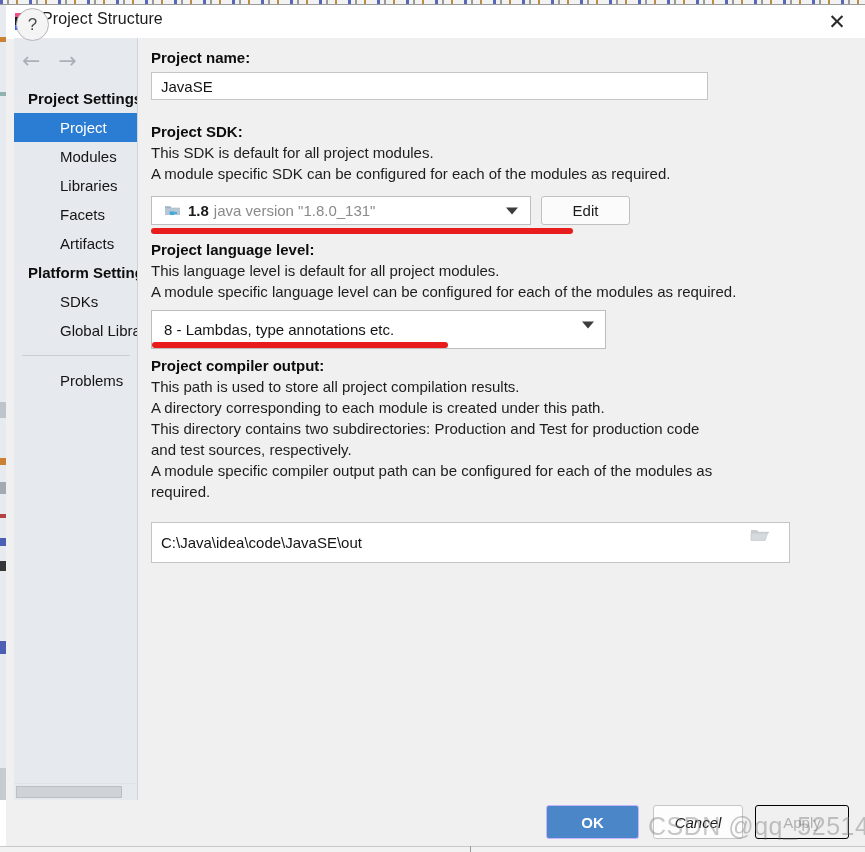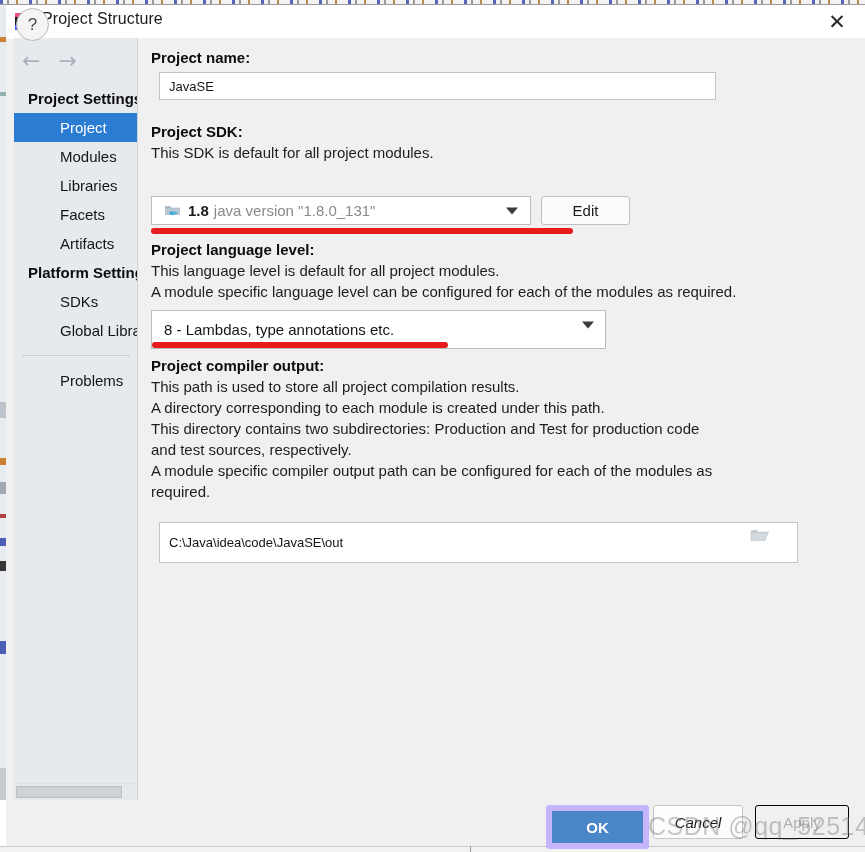--- a/index.html
+++ b/index.html
@@ -175,26 +175,25 @@
   .sec-desc {
     font-size: 15px; color: #1d1d1d;
     line-height: 21px;
     white-space: nowrap;
   }
 
   .text-field {
     background: #ffffff;
     border: 1px solid #c4c4c4;
     box-sizing: border-box;
-    font-size: 13px;
+    font-size: 15px;
     color: #141414;
     display: flex;
     align-items: center;
     padding: 0 9px;
-    margin-left: 8px;
   }
 
   .combo {
     background: #ffffff;
     border: 1px solid #bdbdbd;
     box-sizing: border-box;
     display: flex;
     align-items: center;
     position: relative;
     font-size: 15px;
@@ -247,21 +246,21 @@
     border: 1px solid #b6b6b6;
     background: #f4f4f4;
     display: flex; align-items: center; justify-content: center;
     font-size: 17px; color: #4a4a4a;
     cursor: default;
   }
   .btn-ok {
     position: absolute; left: 546px; top: 805px;
     width: 91px; height: 32px;
     background: #4a86c8;
-    border: 6px solid #c4b5fd;
+    border: 1px solid #c4b5fd;
     border-radius: 3px;
     color: #ffffff; font-weight: bold; font-size: 15px;
     display: flex; align-items: center; justify-content: center;
     cursor: default;
   }
   .btn-cancel {
     position: absolute; left: 653px; top: 805px;
     width: 88px; height: 32px;
     background: #fdfdfd;
     border: 1px solid #c6c6c6;
@@ -363,20 +362,21 @@
         </div>
       </div>
 
       <div class="content">
 
         <div class="sec-label" style="position:absolute;left:12px;top:10px;">Project name:</div>
         <div class="text-field" style="position:absolute;left:12px;top:34px;width:557px;height:28px;">JavaSE</div>
 
         <div class="sec-label" style="position:absolute;left:12px;top:84px;">Project SDK:</div>
         <div class="sec-desc" style="position:absolute;left:12px;top:104px;">This SDK is default for all project modules.</div>
+        <div class="sec-desc" style="position:absolute;left:12px;top:125px;">A module specific SDK can be configured for each of the modules as required.</div>
 
         <div class="combo" style="position:absolute;left:12px;top:158px;width:380px;height:29px;">
           <span class="sdk-icon">
             <svg width="18" height="16" viewBox="0 0 18 16">
               <path d="M1 3.2h5.2l1.3 1.6H16V12H1z" fill="#9fb3c4"></path>
               <path d="M1 5.2h15V12H1z" fill="#b8c7d4"></path>
               <path d="M5.5 8.4h5.2v2.1a1.6 1.6 0 0 1-1.6 1.6H7.1a1.6 1.6 0 0 1-1.6-1.6z" fill="#3fa9d8"></path>
               <path d="M11 8.9h1.1a1 1 0 0 1 0 2H11z" fill="#3fa9d8"></path>
             </svg>
           </span>

